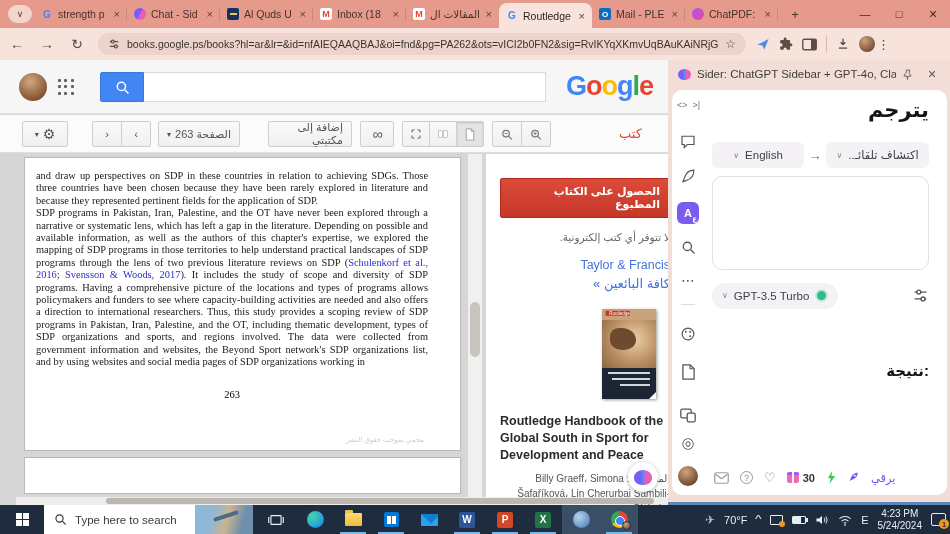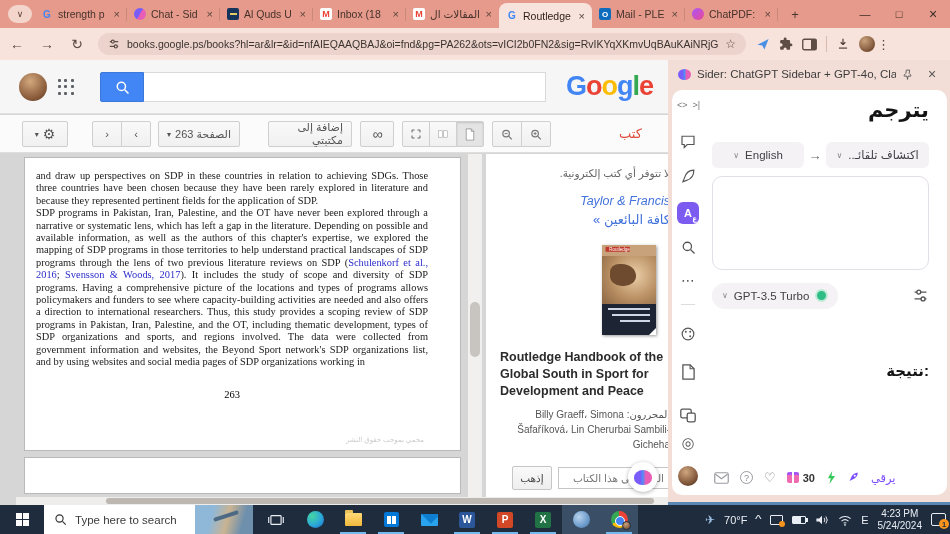--- a/index.html
+++ b/index.html
@@ -65,21 +65,21 @@
 .watermark { position:absolute; right:36px; bottom:6px; font-size:7px; color:#cccccc; }
 .vscroll { position:absolute; left:452px; top:0; width:14px; height:343px; background:#f1f0ee; }
 .vthumb { position:absolute; left:2px; right:2px; top:148px; height:55px; background:#c8c5c0; border-radius:6px; }
 .hscroll { position:absolute; left:0; bottom:0; width:668px; height:8px; background:#efedeb; }
 .hthumb { position:absolute; left:90px; top:1px; width:548px; height:6px; background:#bcb7b1; border-radius:3px; }
 
 .info { position:absolute; left:470px; top:0; width:198px; height:343px; background:#fff; padding:0 14px; direction:rtl; text-align:right; }
 .getbook { display:inline-block; margin-top:24px; background:linear-gradient(#dd4b39,#c53727); color:#fff; font-weight:bold; font-size:11px; padding:6px 9px; border-radius:2px; border:1px solid #b0281a; }
 .noebooks { margin-top:13px; color:#666; font-size:10.5px; }
 .bluelink { color:#4272db; font-size:13px; }
-.publisher { display:block; margin-top:15px; font-size:12.5px;font-style:italic; }
+.publisher { display:block; margin-top:15px; font-size:12.5px; }
 .allsellers { display:block; margin-top:4px; }
 .cover { width:54px; height:90px; margin:18px 14px 0 0; position:relative; background:#c7a27a; box-shadow:1px 1px 3px rgba(0,0,0,.4); overflow:hidden; }
 .cover .band { position:absolute; top:0; left:0; right:0; height:11px; background:#c0392b; color:#fff; font-size:10px; transform:scale(.45); transform-origin:12% 30%; white-space:nowrap; }
 .cover .photo { position:absolute; top:11px; left:0; right:0; height:48px; background:radial-gradient(circle at 60% 40%,#e3c49c 10%,#b98f63 55%,#8a6543); }
 .cover .photo i { position:absolute; left:8px; top:8px; width:26px; height:22px; background:#6e4a2e; border-radius:40% 60% 50% 50%; }
 .cover .bottom { position:absolute; bottom:0; left:0; right:0; height:31px; background:#1d2534; }
 .cover .bottom i { display:block; height:2px; background:#cfd6e4; margin:4px 6px 0; }
 .cover .fold { position:absolute; right:0; bottom:0; width:0; height:0; border-left:7px solid transparent; border-bottom:7px solid #fff; }
 .btitle { direction:ltr; text-align:left; margin-top:14px; font-size:12.5px; font-weight:bold; color:#2b2b2b; line-height:17px; }
 .beditors { margin-top:7px; font-size:10px; color:#555; line-height:15px; }
@@ -351,20 +351,21 @@
       </div>
       <div class="page2"></div>
       <div class="vscroll">
           <div class="vthumb"></div>
         </div>
       <div class="hscroll">
           <div class="hthumb"></div>
         </div>
 
       <div class="info">
+        <span class="getbook">الحصول على الكتاب المطبوع</span>
         <div class="noebooks">لا تتوفر أي كتب إلكترونية.</div>
         <a class="bluelink publisher">Taylor &amp; Francis</a>
         <a class="bluelink allsellers">كافة البائعين »</a>
         <div class="cover">
           <div class="band">Routledge</div>
           <div class="photo">
               <i></i>
             </div>
           <div class="bottom">
               <i></i>

